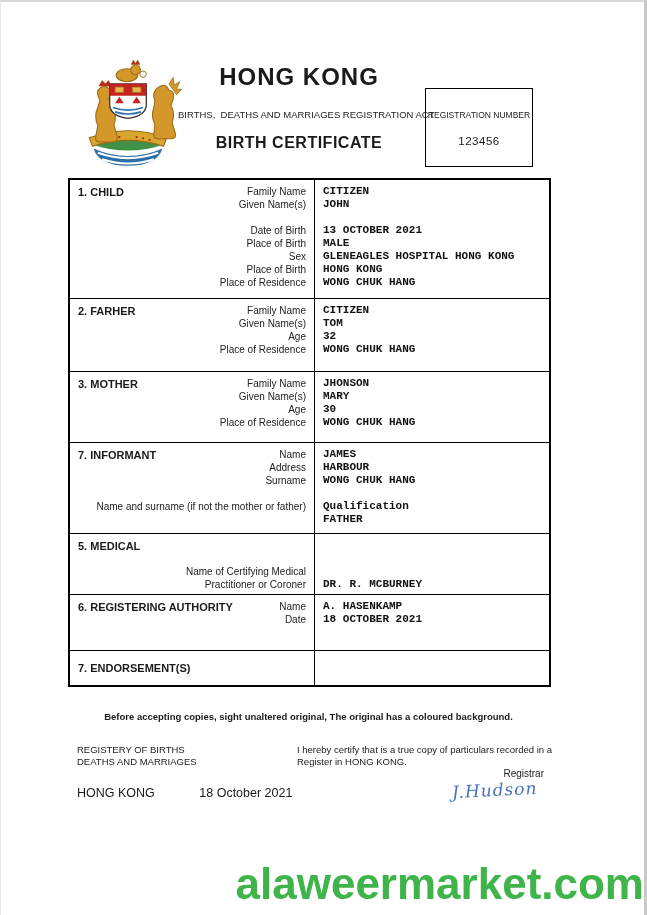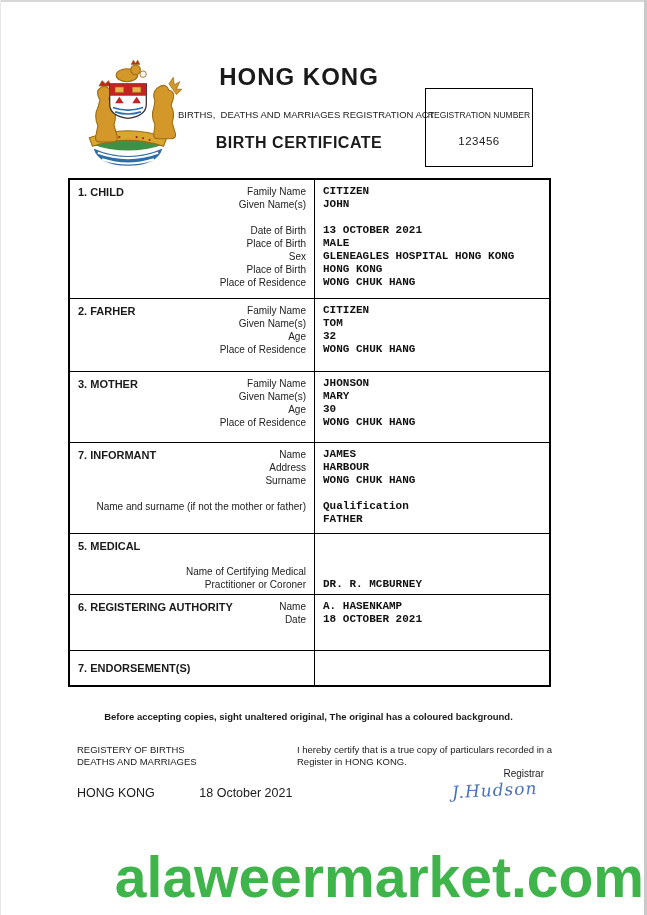--- a/index.html
+++ b/index.html
@@ -52,21 +52,21 @@
   .certify-block { position:absolute; left:297px; top:744px; width:258px; font-size:9.5px; line-height:11.5px; }
   .registrar { position:absolute; left:297px; top:768px; width:247px; text-align:right; font-size:10px; }
   .place-date { position:absolute; left:77px; top:786px; font-size:12.5px; }
   .date-val { margin-left:41px; }
   .signature {
     position:absolute; left:452px; top:780px; font-family:"DejaVu Serif", serif;
     font-style:italic; font-size:17px; letter-spacing:1px; transform:rotate(-3deg);
   }
   .watermark {
     position:absolute; left:0; right:3px; bottom:9px; text-align:right;
-    font-size:57px; font-weight:bold; letter-spacing:0px; line-height:1;
+    font-size:44px; font-weight:bold; letter-spacing:0px; line-height:1;
   }
 </style>
 </head>
 <body>
 
 <div class="page">
   <div class="edge-top"></div>
   <div class="edge-left"></div>
   <div class="edge-right"></div>
 

